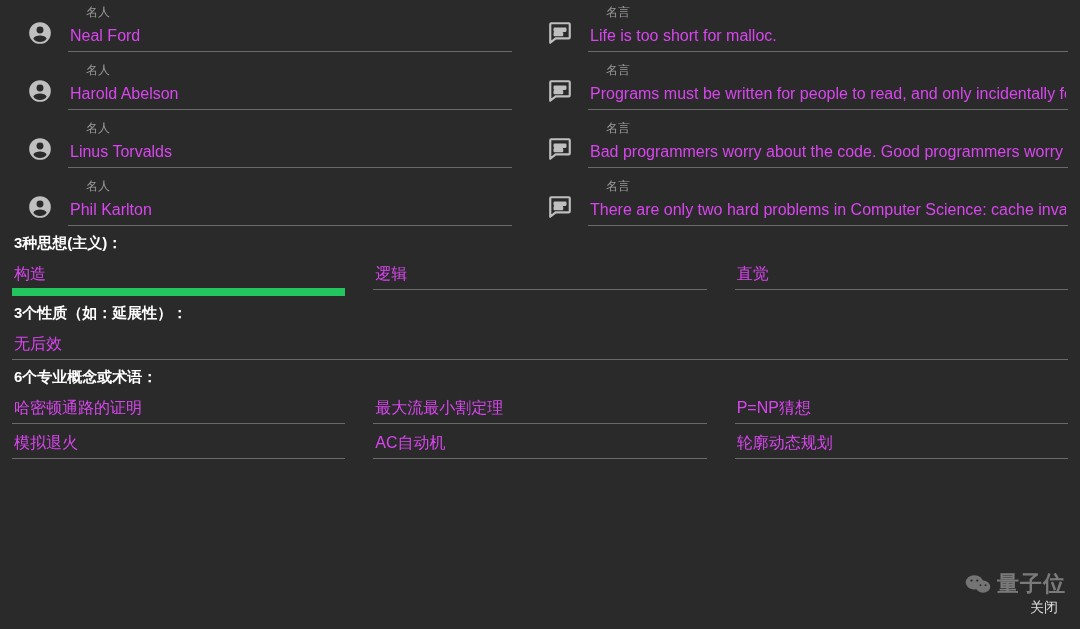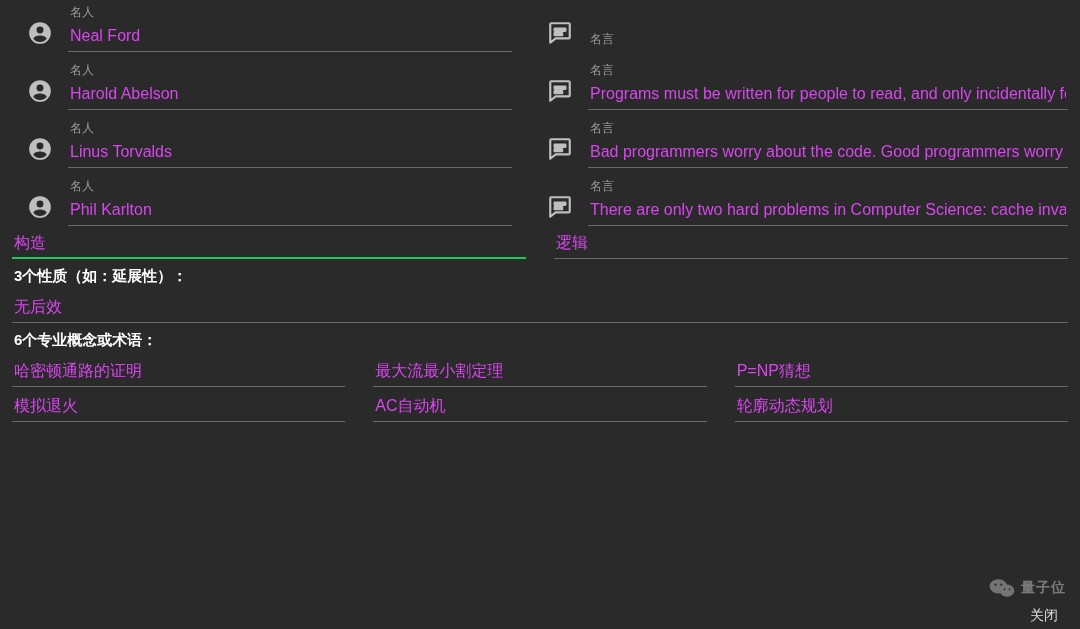--- a/index.html
+++ b/index.html
@@ -40,20 +40,21 @@
     flex: 1;
     min-width: 0;
     display: flex;
     flex-direction: column;
   }
   .tf-label {
     font-size: 12px;
     color: #9a9a9a;
     margin-bottom: 4px;
     padding-left: 2px;
+    margin-left: 16px;
   }
   .tf-input {
     font-size: 16px;
     color: #d946ef;
     border: none;
     border-bottom: 1px solid #6a6a6a;
     background: transparent;
     padding: 2px 2px 6px 2px;
     outline: none;
     width: 100%;
@@ -74,48 +75,48 @@
   .grid3 {
     display: flex;
     gap: 28px;
     margin-bottom: 8px;
   }
   .cell {
     flex: 1;
     min-width: 0;
   }
   .cell .tf-input { font-size: 16px; }
-  .cell.focused .tf-input { border-bottom: 2px solid #22c55e; padding-bottom: 5px; }
+  .cell.focused .tf-input { border-bottom: 8px solid #22c55e; padding-bottom: 5px; }
 
   
   .watermark {
     position: absolute;
     right: 14px;
     bottom: 30px;
     display: flex;
     align-items: center;
     gap: 6px;
     opacity: 0.45;
     pointer-events: none;
   }
   .watermark .wm-icon {
     width: 26px; height: 22px;
   }
   .watermark .wm-icon svg { fill: #cfcfcf; }
   .watermark .wm-text {
-    font-size: 14px;
+    font-size: 22px;
     font-weight: 700;
     color: #dcdcdc;
     letter-spacing: 1px;
   }
 
   .close-link {
     position: absolute;
     right: 22px;
-    bottom: 4px;
+    bottom: 12px;
     font-size: 14px;
     color: #dcdcdc;
     cursor: pointer;
   }
 </style>
 </head>
 <body>
 
 <div class="content">
 
@@ -134,20 +135,21 @@
         </div>
       </div>
       <div class="field-block quote">
         <div class="icon-wrap">
           <svg viewBox="0 0 24 24">
               <path d="M4 3h16a1 1 0 011 1v12a1 1 0 01-1 1H8l-5 4V4a1 1 0 011-1zm3 5h10v2H7V8zm0 4h7v2H7v-2z" fill="none" stroke="#bfbfbf" stroke-width="2" stroke-linejoin="round"></path>
             </svg>
         </div>
         <div class="tf">
           <div class="tf-label">名言</div>
+          <input class="tf-input" value="Life is too short for malloc." style="">
         </div>
       </div>
     </div>
 
     <div class="pair-row">
       <div class="field-block person">
         <div class="icon-wrap">
           <svg viewBox="0 0 24 24">
               <path d="M12 2a10 10 0 100 20 10 10 0 000-20zm0 4a3.2 3.2 0 110 6.4 3.2 3.2 0 010-6.4zm0 14.4a7.6 7.6 0 01-6.1-3c.03-2 4.07-3.1 6.1-3.1s6.07 1.1 6.1 3.1a7.6 7.6 0 01-6.1 3z"></path>
             </svg>
@@ -214,26 +216,30 @@
             </svg>
         </div>
         <div class="tf">
           <div class="tf-label">名言</div>
           <input class="tf-input" value="There are only two hard problems in Computer Science: cache invali" style="">
         </div>
       </div>
     </div>
   </div>
 
+  <div class="section-title">3种思想(主义)：</div>
   <div class="grid3">
     <div class="cell focused">
       <input class="tf-input focused" value="构造" style="">
     </div>
     <div class="cell">
       <input class="tf-input" value="逻辑" style="">
+    </div>
+    <div class="cell">
+      <input class="tf-input" value="直觉" style="">
     </div>
   </div>
 
   <div class="section-title">3个性质（如：延展性）：</div>
   <div class="grid3">
     <div class="cell">
       <input class="tf-input" value="无后效" style="">
     </div>
   </div>
 

